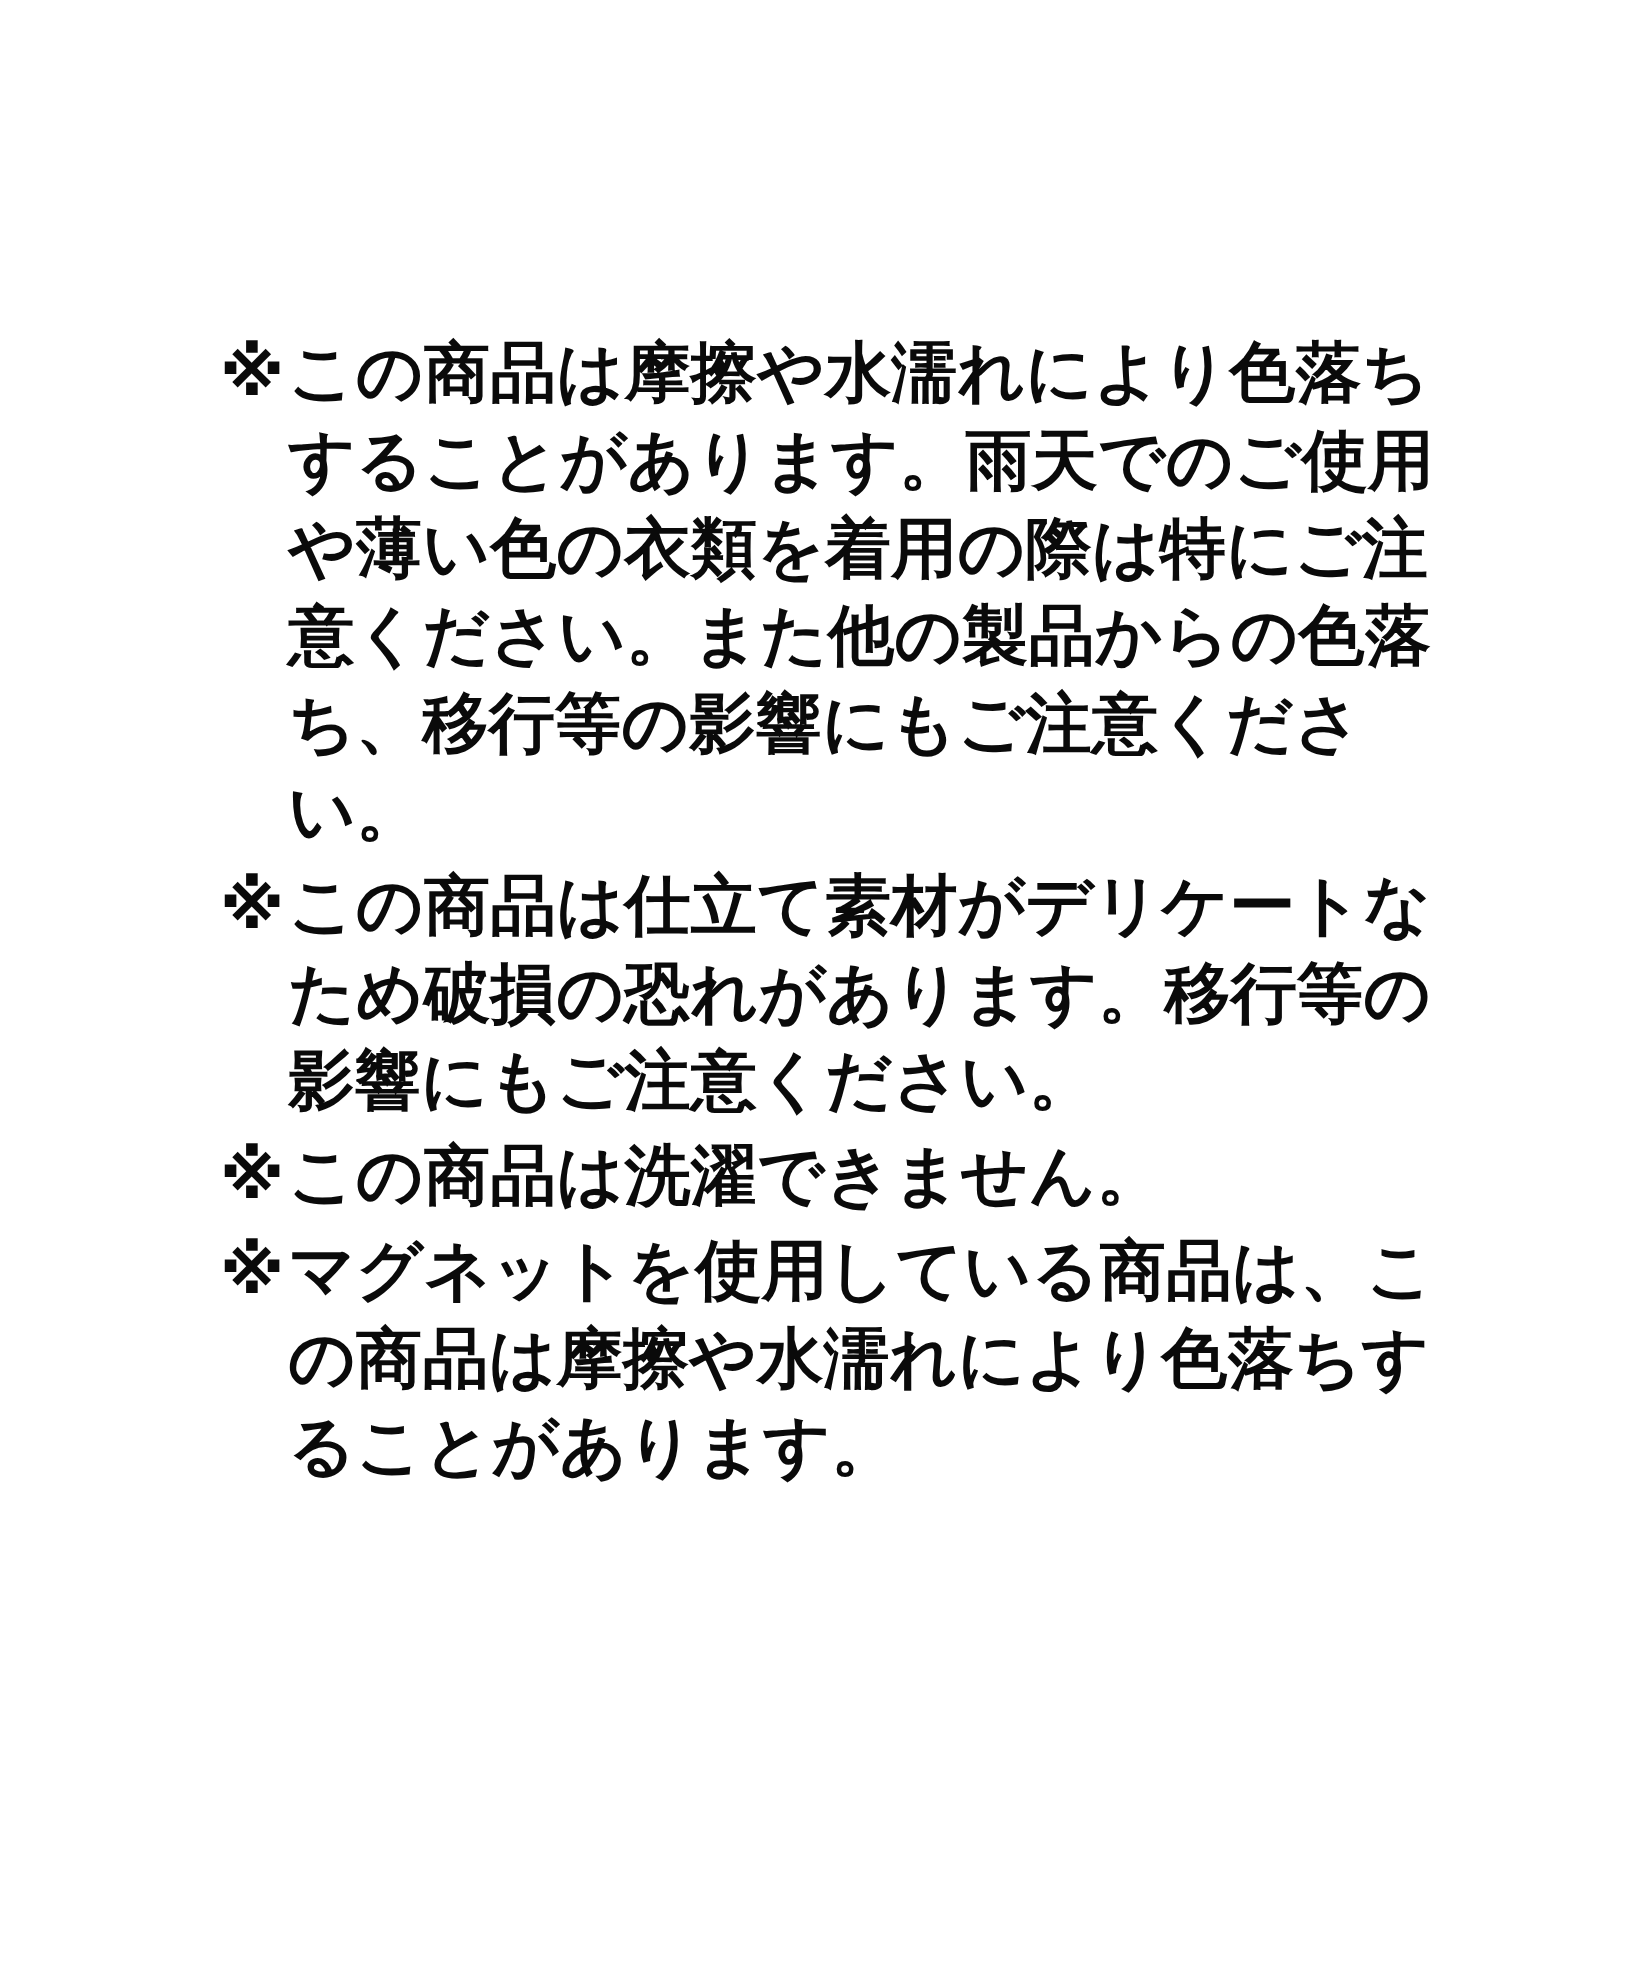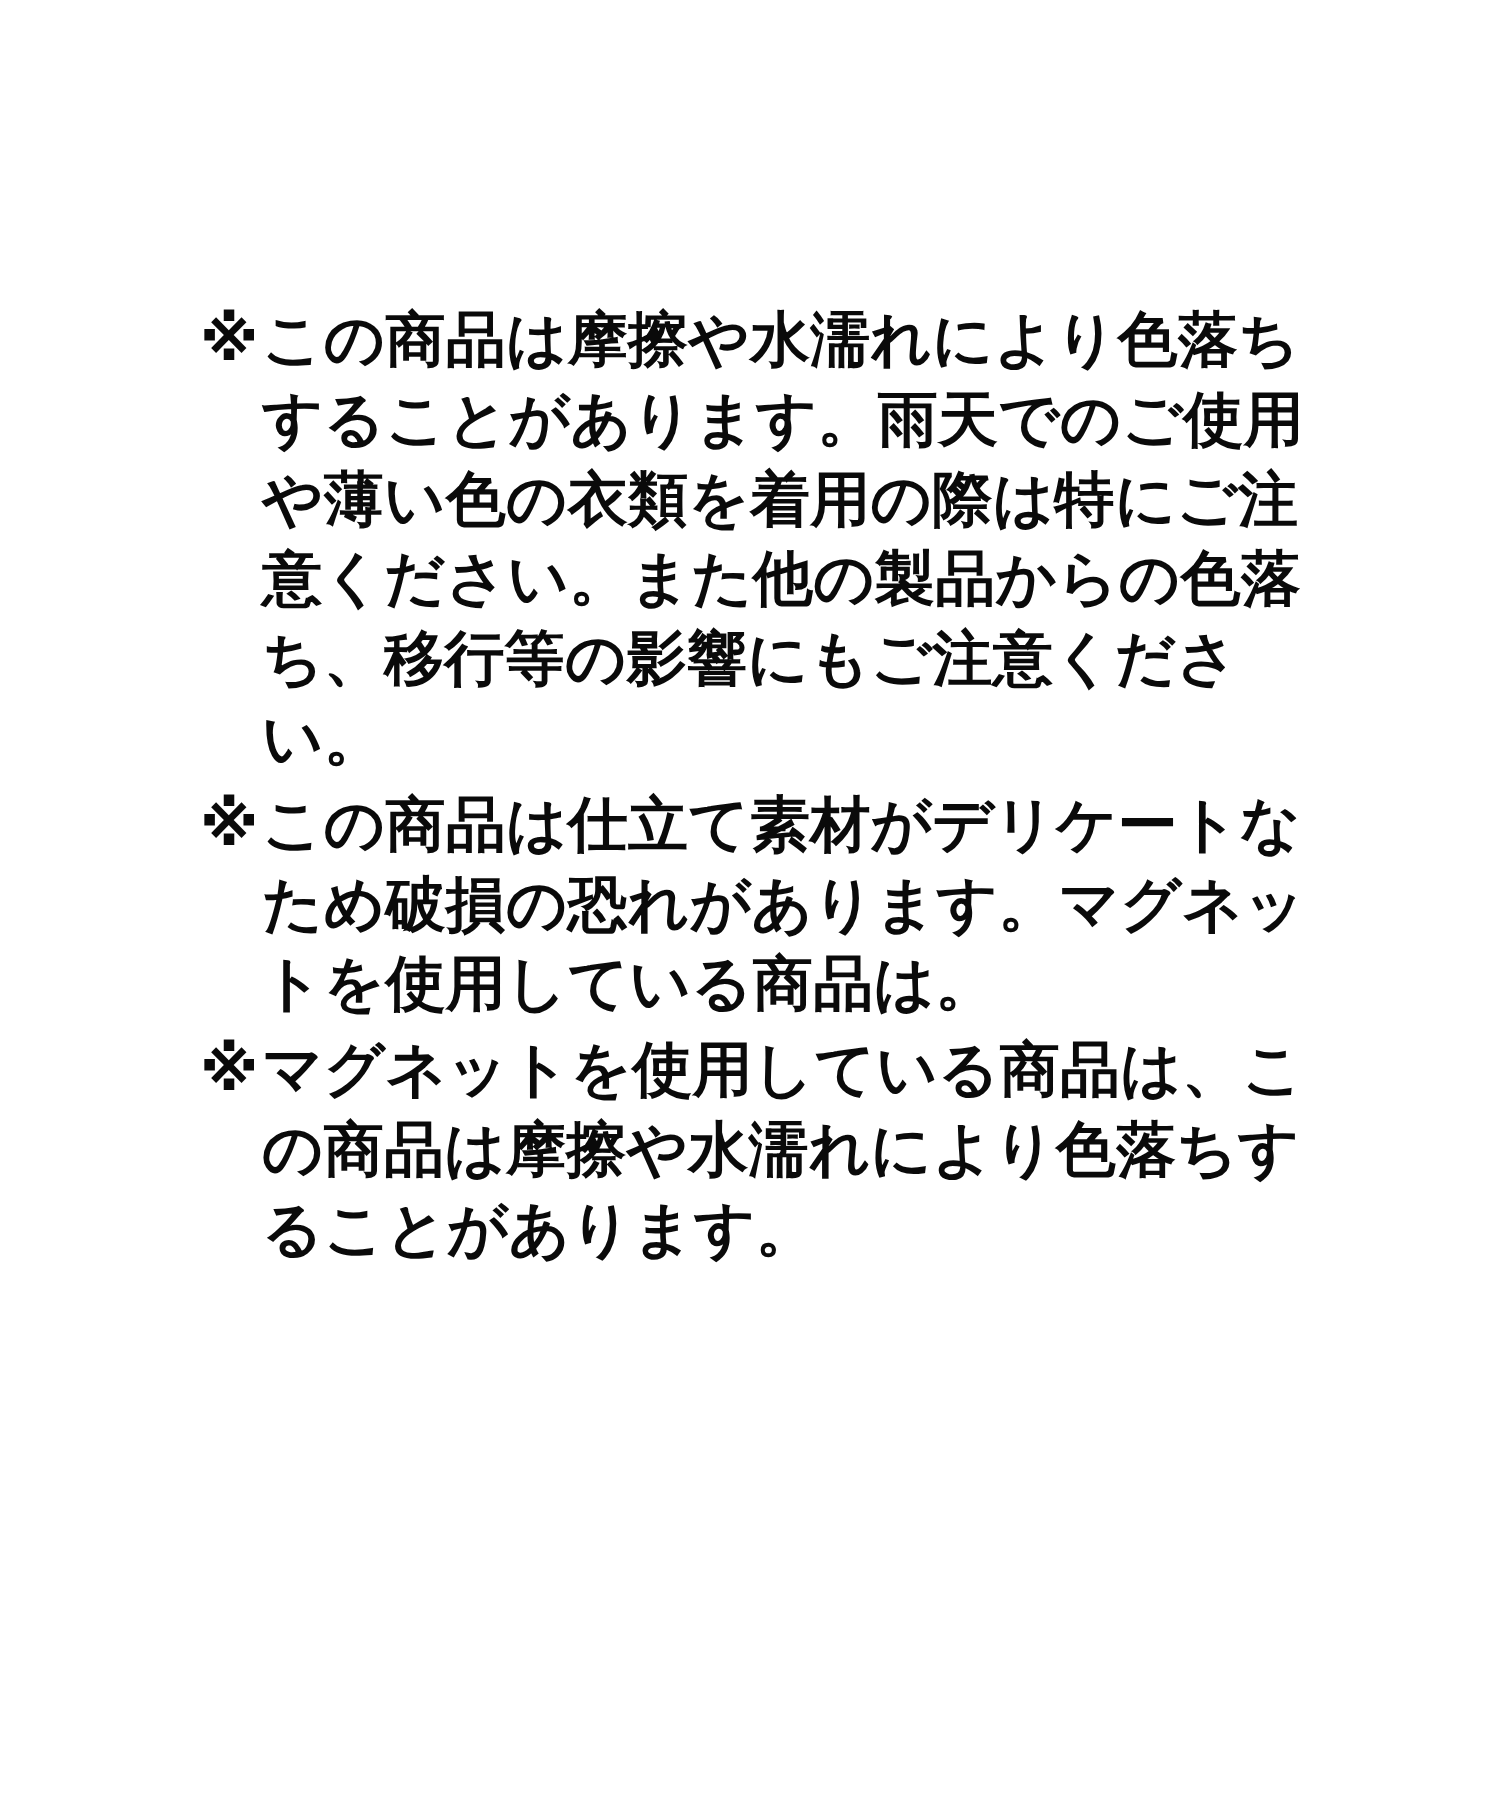--- a/index.html
+++ b/index.html
@@ -51,22 +51,25 @@
 <body>
 
 <div class="page">
   <div class="notice-block">
 
     <p class="notice-item">
       <span class="marker">※</span><span class="body">この商品は摩擦や水濡れにより色落ちすることがあります。雨天でのご使用や薄い色の衣類を着用の際は特にご注意ください。また他の製品からの色落ち、移行等の影響にもご注意ください。</span>
     </p>
 
     <p class="notice-item">
-      <span class="marker">※</span><span class="body">この商品は仕立て素材がデリケートなため破損の恐れがあります。マグネットを使用している商品は。</span>
+      <span class="marker">※</span><span class="body">この商品は仕立て素材がデリケートなため破損の恐れがあります。移行等の影響にもご注意ください。</span>
     </p>
 
+    <p class="notice-item">
+      <span class="marker">※</span><span class="body">この商品は洗濯できません。</span>
+    </p>
 
     <p class="notice-item">
       <span class="marker">※</span><span class="body">マグネットを使用している商品は、この商品は摩擦や水濡れにより色落ちすることがあります。</span>
     </p>
 
   </div>
 </div>
 
 </body></html>

